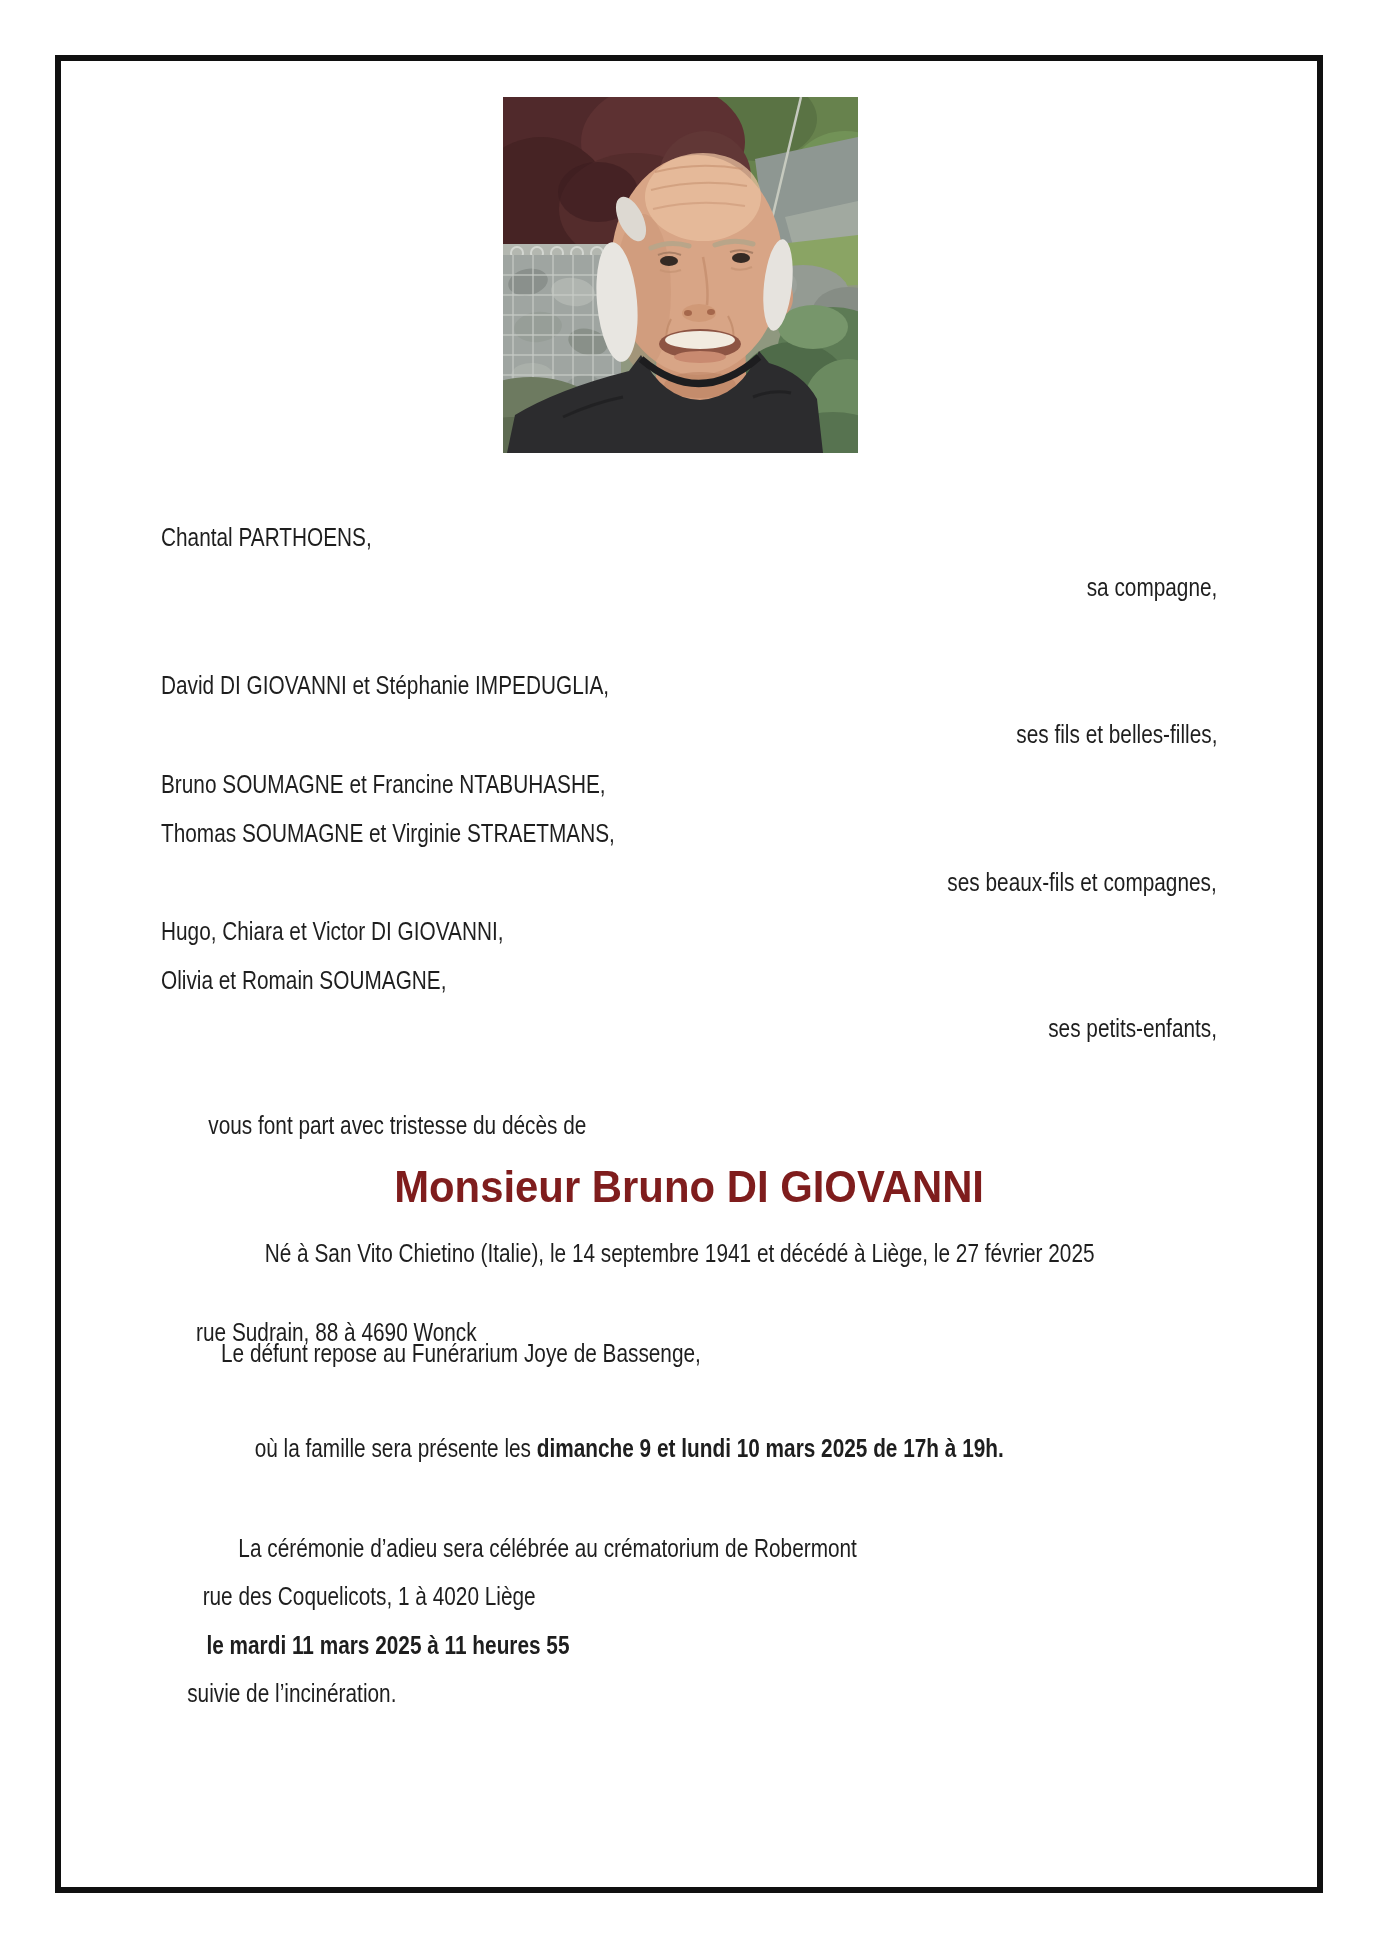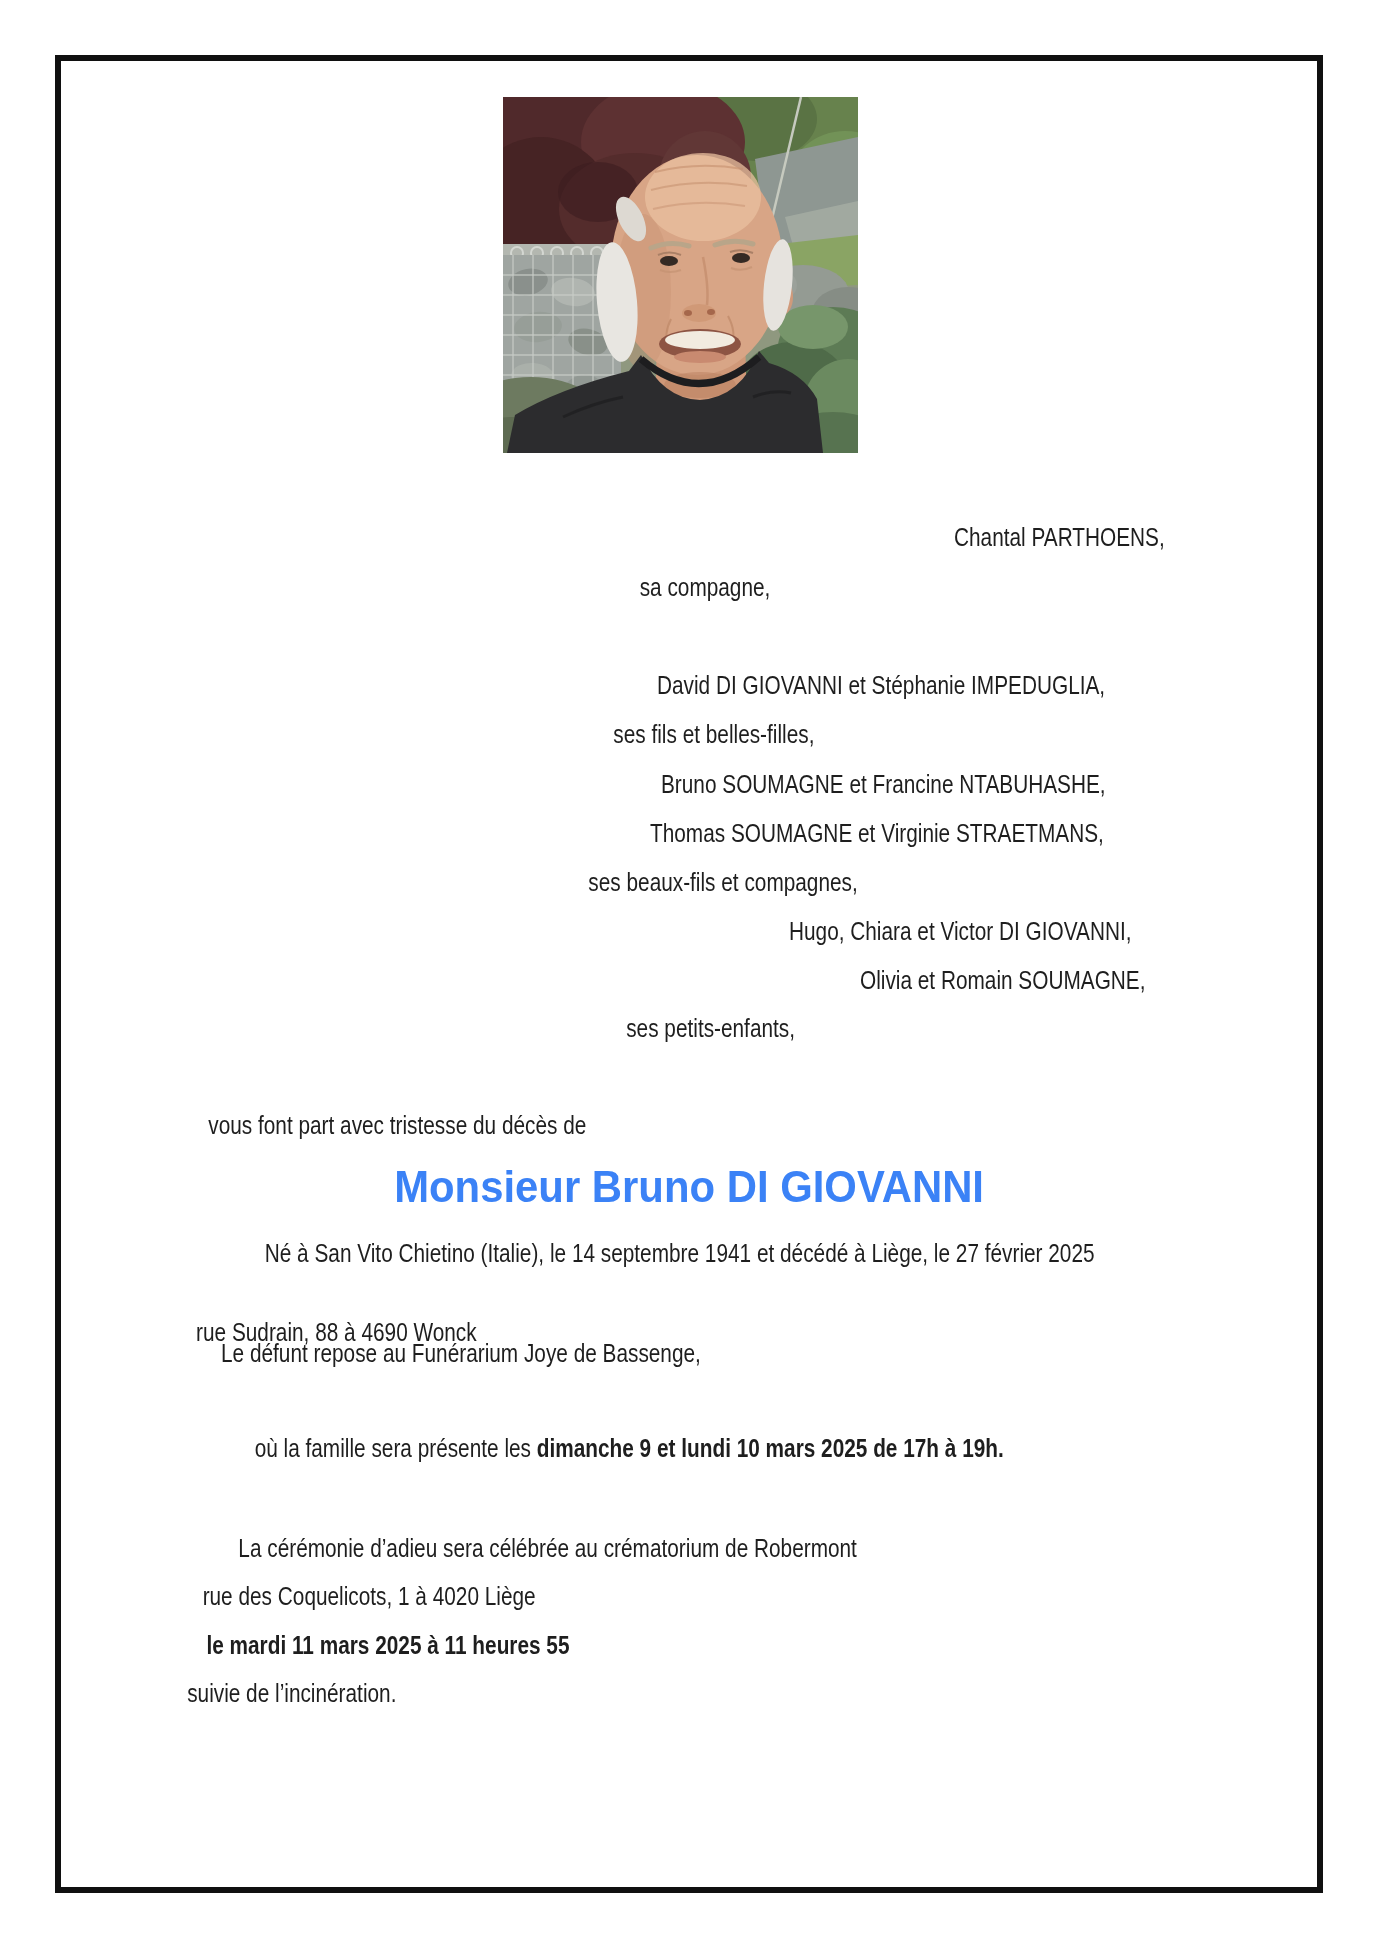--- a/index.html
+++ b/index.html
@@ -27,33 +27,33 @@
   }
   .photo svg{display:block;width:100%;height:100%;}
   .line{
     position:absolute;
     left:161px;width:1056px;
     height:32px;line-height:32px;
     font-size:26px;
     white-space:nowrap;
   }
   .line .inner{display:inline-block;transform:scaleX(0.8);}
-  .l{text-align:right}
+  .l{text-align:left}
   .l .inner{transform-origin:0 50%;}
-  .r{text-align:center}
+  .r{text-align:right}
   .r .inner{transform-origin:100% 50%;}
   .c{text-align:left}
   .c .inner{transform-origin:50% 50%;}
   .b{font-weight:700;}
   .deceased-name{
     position:absolute;
     left:161px;width:1056px;
     top:1161px;height:52px;line-height:52px;
     text-align:center;font-weight:700;font-size:45px;
-    white-space:nowrap;color:#3b82f6;
+    white-space:nowrap;color:#7f1d1d;
   }
   .deceased-name .inner{display:inline-block;transform:scaleX(0.93);transform-origin:50% 50%;}
 </style>
 </head>
 <body>
 
 <div class="page">
 
   <div class="frame"></div>
 

